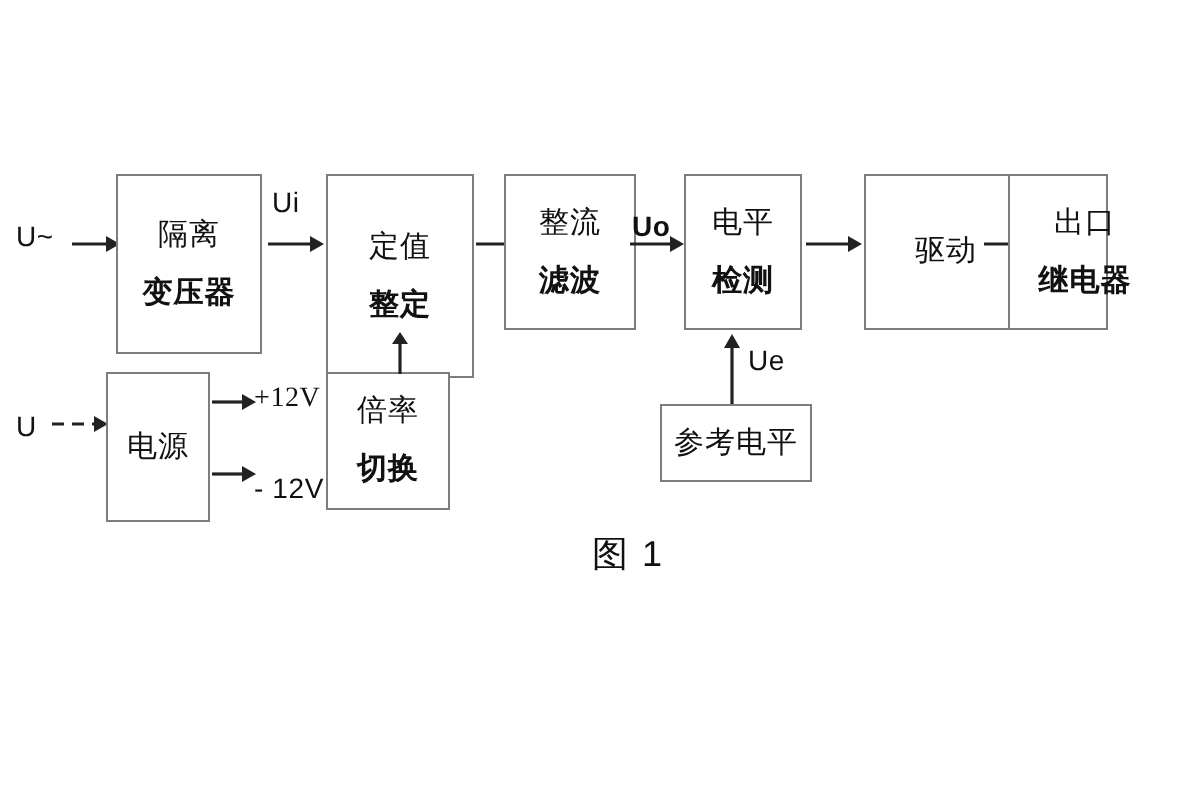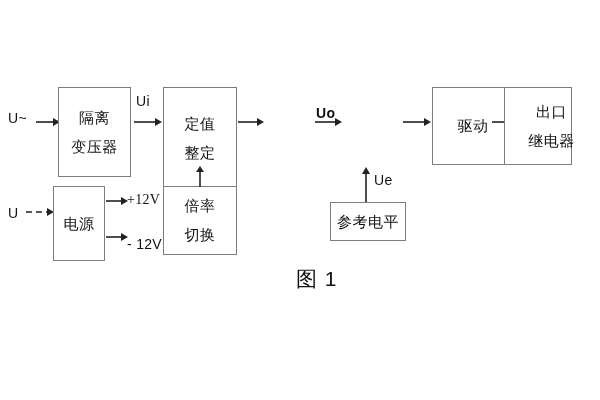--- a/index.html
+++ b/index.html
@@ -28,20 +28,21 @@
     font-size: 15px;
     line-height: 1.05;
   }
   .box .ln {
     display: block;
     white-space: nowrap;
     letter-spacing: 0.5px;
   }
   .box .ln + .ln {
     margin-top: 13px;
+    font-weight: bold;
   }
   .box.single .ln {
     margin-top: 0;
   }
   .label {
     position: absolute;
     color: #111111;
     font-size: 14px;
     white-space: nowrap;
     letter-spacing: 0.3px;
@@ -52,21 +53,21 @@
     display: block;
   }
   .arrow-v {
     position: absolute;
     width: 10px;
     display: block;
   }
   .caption {
     position: absolute;
     color: #111111;
-    font-size: 21px;
+    font-size: 18px;
     letter-spacing: 1px;
     white-space: nowrap;
   }
 </style>
 </head>
 <body>
 
 <div id="canvas">
 
   <div class="label" style="left:8px; top:110px;">U~</div>
@@ -90,43 +91,51 @@
   <div class="box" style="left:163px; top:87px; width:74px; height:102px;">
     <span class="ln">定值</span>
     <span class="ln">整定</span>
   </div>
 
   <svg class="arrow-h" style="left:238px; top:117px; width:26px; height:10px;" viewBox="0 0 26 10">
     <line x1="0" y1="5" x2="19" y2="5" stroke="#222" stroke-width="1.6"></line>
     <polygon points="19,1 26,5 19,9" fill="#222"></polygon>
   </svg>
 
+  <div class="box" style="left:252px; top:87px; width:66px; height:78px;">
+    <span class="ln">整流</span>
+    <span class="ln">滤波</span>
+  </div>
 
   <div class="label" style="left:316px; top:105px;font-weight:bold;">Uo</div>
   <svg class="arrow-h" style="left:315px; top:117px; width:27px; height:10px;" viewBox="0 0 27 10">
     <line x1="0" y1="5" x2="20" y2="5" stroke="#222" stroke-width="1.6"></line>
     <polygon points="20,1 27,5 20,9" fill="#222"></polygon>
   </svg>
 
+  <div class="box" style="left:342px; top:87px; width:59px; height:78px;">
+    <span class="ln">电平</span>
+    <span class="ln">检测</span>
+  </div>
 
   <svg class="arrow-h" style="left:403px; top:117px; width:28px; height:10px;" viewBox="0 0 28 10">
     <line x1="0" y1="5" x2="21" y2="5" stroke="#222" stroke-width="1.6"></line>
     <polygon points="21,1 28,5 21,9" fill="#222"></polygon>
   </svg>
 
   <div class="box single" style="left:432px; top:87px; width:82px; height:78px;">
     <span class="ln">驱动</span>
   </div>
 
   <svg class="arrow-h" style="left:492px; top:117px; width:30px; height:10px;" viewBox="0 0 30 10">
     <line x1="0" y1="5" x2="23" y2="5" stroke="#222" stroke-width="1.6"></line>
     <polygon points="23,1 30,5 23,9" fill="#222"></polygon>
   </svg>
 
-  <div class="box" style="left:504px; top:87px; width:68px; height:78px;padding-left:27px;">
+  <div class="box" style="left:504px; top:87px; width:50px; height:78px;padding-left:27px;">
     <span class="ln">出口</span>
     <span class="ln">继电器</span>
   </div>
 
   <div class="label" style="left:8px; top:205px;">U</div>
 
   <svg class="arrow-h" style="left:26px; top:207px; width:28px; height:10px;" viewBox="0 0 28 10">
     <line x1="0" y1="5" x2="21" y2="5" stroke="#222" stroke-width="1.6" stroke-dasharray="6 4"></line>
     <polygon points="21,1 28,5 21,9" fill="#222"></polygon>
   </svg>
@@ -140,21 +149,21 @@
     <polygon points="15,1 22,5 15,9" fill="#222"></polygon>
   </svg>
   <div class="label" style="left:127px; top:192px;font-family:Liberation Serif, serif;">+12V</div>
 
   <svg class="arrow-h" style="left:106px; top:232px; width:22px; height:10px;" viewBox="0 0 22 10">
     <line x1="0" y1="5" x2="15" y2="5" stroke="#222" stroke-width="1.6"></line>
     <polygon points="15,1 22,5 15,9" fill="#222"></polygon>
   </svg>
   <div class="label" style="left:127px; top:236px;">- 12V</div>
 
-  <div class="box" style="left:163px; top:186px; width:74px; height:69px;">
+  <div class="box" style="left:163px; top:186px; width:62px; height:69px;">
     <span class="ln">倍率</span>
     <span class="ln">切换</span>
   </div>
 
   <svg class="arrow-v" style="left:195px; top:166px; width:10px; height:21px;" viewBox="0 0 10 21">
     <line x1="5" y1="21" x2="5" y2="6" stroke="#222" stroke-width="1.6"></line>
     <polygon points="1,6 5,0 9,6" fill="#222"></polygon>
   </svg>
 
   <div class="box single" style="left:330px; top:202px; width:76px; height:39px;">

